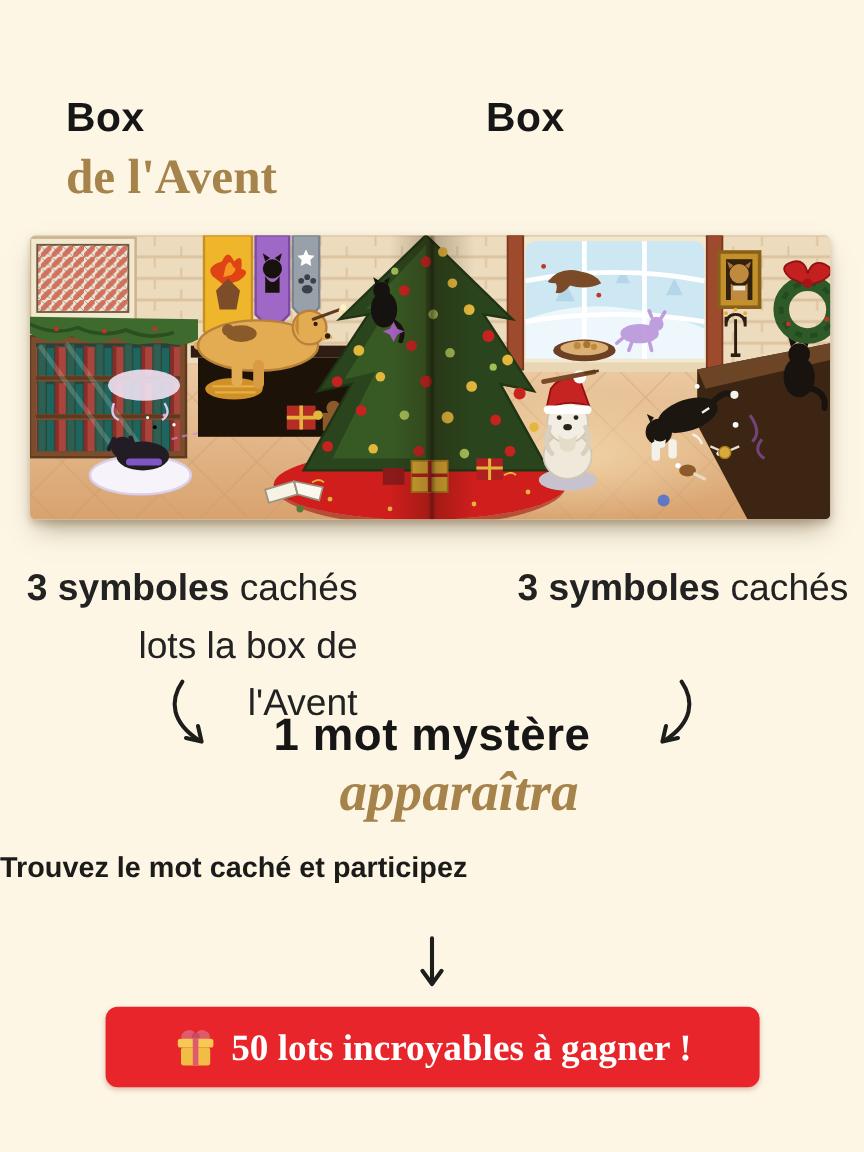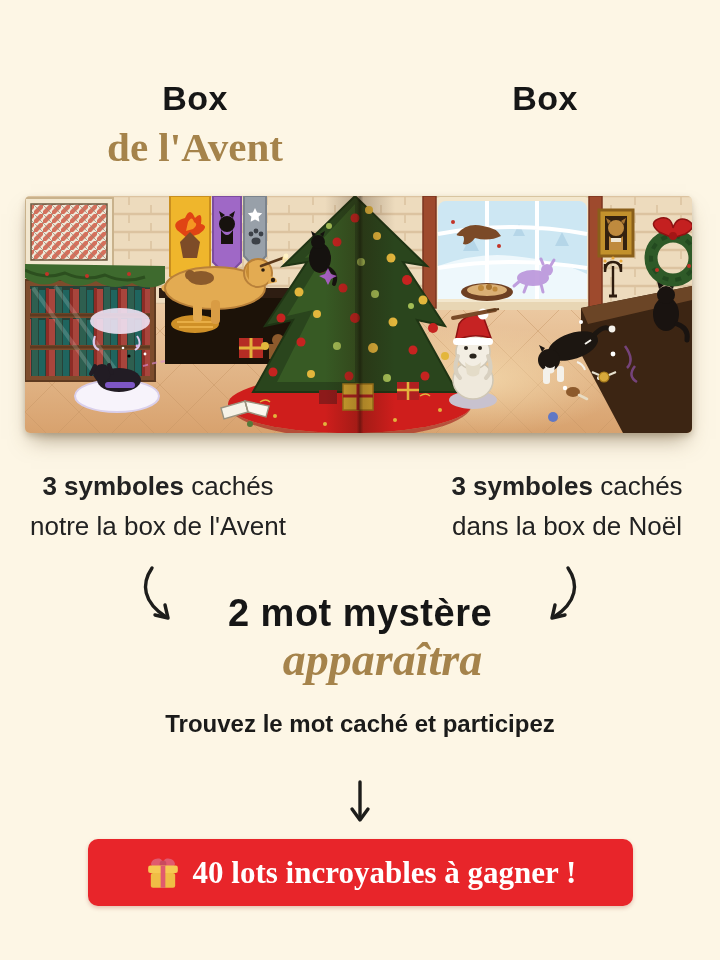--- a/index.html
+++ b/index.html
@@ -4,41 +4,41 @@
 <style>
   html,body{margin:0;padding:0;}
   body{
     width:720px;height:960px;position:relative;overflow:hidden;
     background:#fdf6e5;
     font-family:"Liberation Sans",sans-serif;
     color:#1d1d1b;
   }
   .abs{position:absolute;}
   
-  .col-header{width:280px;text-align:center;line-height:1.1;}
+  .col-header{width:280px;line-height:1.1;}
   .col-header .t1{font-size:34px;font-weight:800;letter-spacing:.5px;color:#161616;}
   .col-header .t2{font-family:"Liberation Serif",serif;font-weight:700;
                   font-size:41px;color:#a5834b;margin-top:8px;}
   
   .illus{
     left:25px;top:196px;width:667px;height:237px;border-radius:5px;overflow:hidden;
     box-shadow:0 12px 20px -6px rgba(100,78,45,.5), 0 3px 6px rgba(100,78,45,.25);
     background:#eddbbd;
   }
   .illus svg{display:block;width:667px;height:237px;}
   
-  .caption{width:280px;text-align:center;font-size:26px;line-height:1.55;color:#222;}
+  .caption{width:280px;text-align:right;font-size:31px;line-height:1.55;color:#222;}
   .caption .b{font-weight:800;}
   
   .mystery{left:0;top:592px;width:720px;text-align:center;}
   .mystery .m1{font-size:38px;font-weight:800;color:#161616;letter-spacing:.5px;}
   .mystery .m2{font-family:"Liberation Serif",serif;font-style:italic;font-weight:700;
                font-size:46px;color:#a5834b;margin-top:2px;line-height:1;padding-left:45px;}
   
-  .cta{left:0;top:706px;width:720px;text-align:center;font-size:24px;font-weight:800;
+  .cta{left:0;top:706px;width:720px;text-align:left;font-size:24px;font-weight:800;
        line-height:1.5;color:#1b1b1a;}
   
   .banner{
     left:88px;top:839px;width:545px;height:67px;background:#e8252a;border-radius:10px;
     display:flex;align-items:center;justify-content:center;gap:12px;
     box-shadow:0 2px 4px rgba(150,30,20,.25);
   }
   .banner .txt{font-family:"Liberation Serif",serif;font-weight:700;font-size:31px;color:#ffffff;}
   .arrow-svg{stroke:#1d1d1b;stroke-width:3.4;fill:none;stroke-linecap:round;stroke-linejoin:round;}
 </style>
@@ -348,38 +348,37 @@
     <circle cx="528" cy="221" r="5" fill="#4a6fd1" opacity=".85"></circle>
     <circle cx="225" cy="228" r="3" fill="#567a3a"></circle>
   </g>
 
   <rect x="300" y="0" width="70" height="237" fill="url(#foldGrad)"></rect>
 </svg>
 </div>
 
 <div class="abs caption" style="left:18px;top:466px;">
   <div><span class="b">3 symboles</span><span> cachés</span></div>
-  <div>notre la box de l'Avent</div>
+  <div>lots la box de l'Avent</div>
 </div>
 <div class="abs caption" style="left:427px;top:466px;">
   <div><span class="b">3 symboles</span><span> cachés</span></div>
-  <div>dans la box de Noël</div>
 </div>
 
 <svg class="abs arrow-svg" style="left:122px;top:564px;" width="72" height="66" viewBox="0 0 72 66">
   <path d="M30 4 C 19 20, 21 38, 44 53"></path>
   <path d="M33 51 L46 54 L43 41"></path>
 </svg>
 <svg class="abs arrow-svg" style="left:526px;top:564px;" width="72" height="66" viewBox="0 0 72 66">
   <path d="M42 4 C 53 20, 51 38, 28 53"></path>
   <path d="M39 51 L26 54 L29 41"></path>
 </svg>
 
 <div class="abs mystery">
-  <div class="m1">2 mot mystère</div>
+  <div class="m1">1 mot mystère</div>
   <div class="m2">apparaîtra</div>
 </div>
 
 <div class="abs cta">
   <div>Trouvez le mot caché et participez</div>
 </div>
 
 <svg class="abs arrow-svg" style="left:348px;top:780px;" width="24" height="46" viewBox="0 0 24 46">
   <path d="M12 2 V38"></path>
   <path d="M4 29 L12 40 L20 29"></path>
@@ -387,14 +386,14 @@
 
 <div class="abs banner">
   <svg width="36" height="36" viewBox="0 0 34 34">
     <ellipse cx="11" cy="7.5" rx="5.5" ry="4" fill="#e05a6e" transform="rotate(-22 11 7.5)"></ellipse>
     <ellipse cx="23" cy="7.5" rx="5.5" ry="4" fill="#e05a6e" transform="rotate(22 23 7.5)"></ellipse>
     <circle cx="17" cy="8.5" r="3.2" fill="#c94a5e"></circle>
     <rect x="3" y="10" width="28" height="7" rx="2" fill="#f6c952"></rect>
     <rect x="5.5" y="17" width="23" height="14" rx="2" fill="#f0bd45"></rect>
     <rect x="14.8" y="10" width="4.4" height="21" fill="#e05a6e"></rect>
   </svg>
-  <span class="txt">40 lots incroyables à gagner !</span>
+  <span class="txt">50 lots incroyables à gagner !</span>
 </div>
 
 </body></html>

